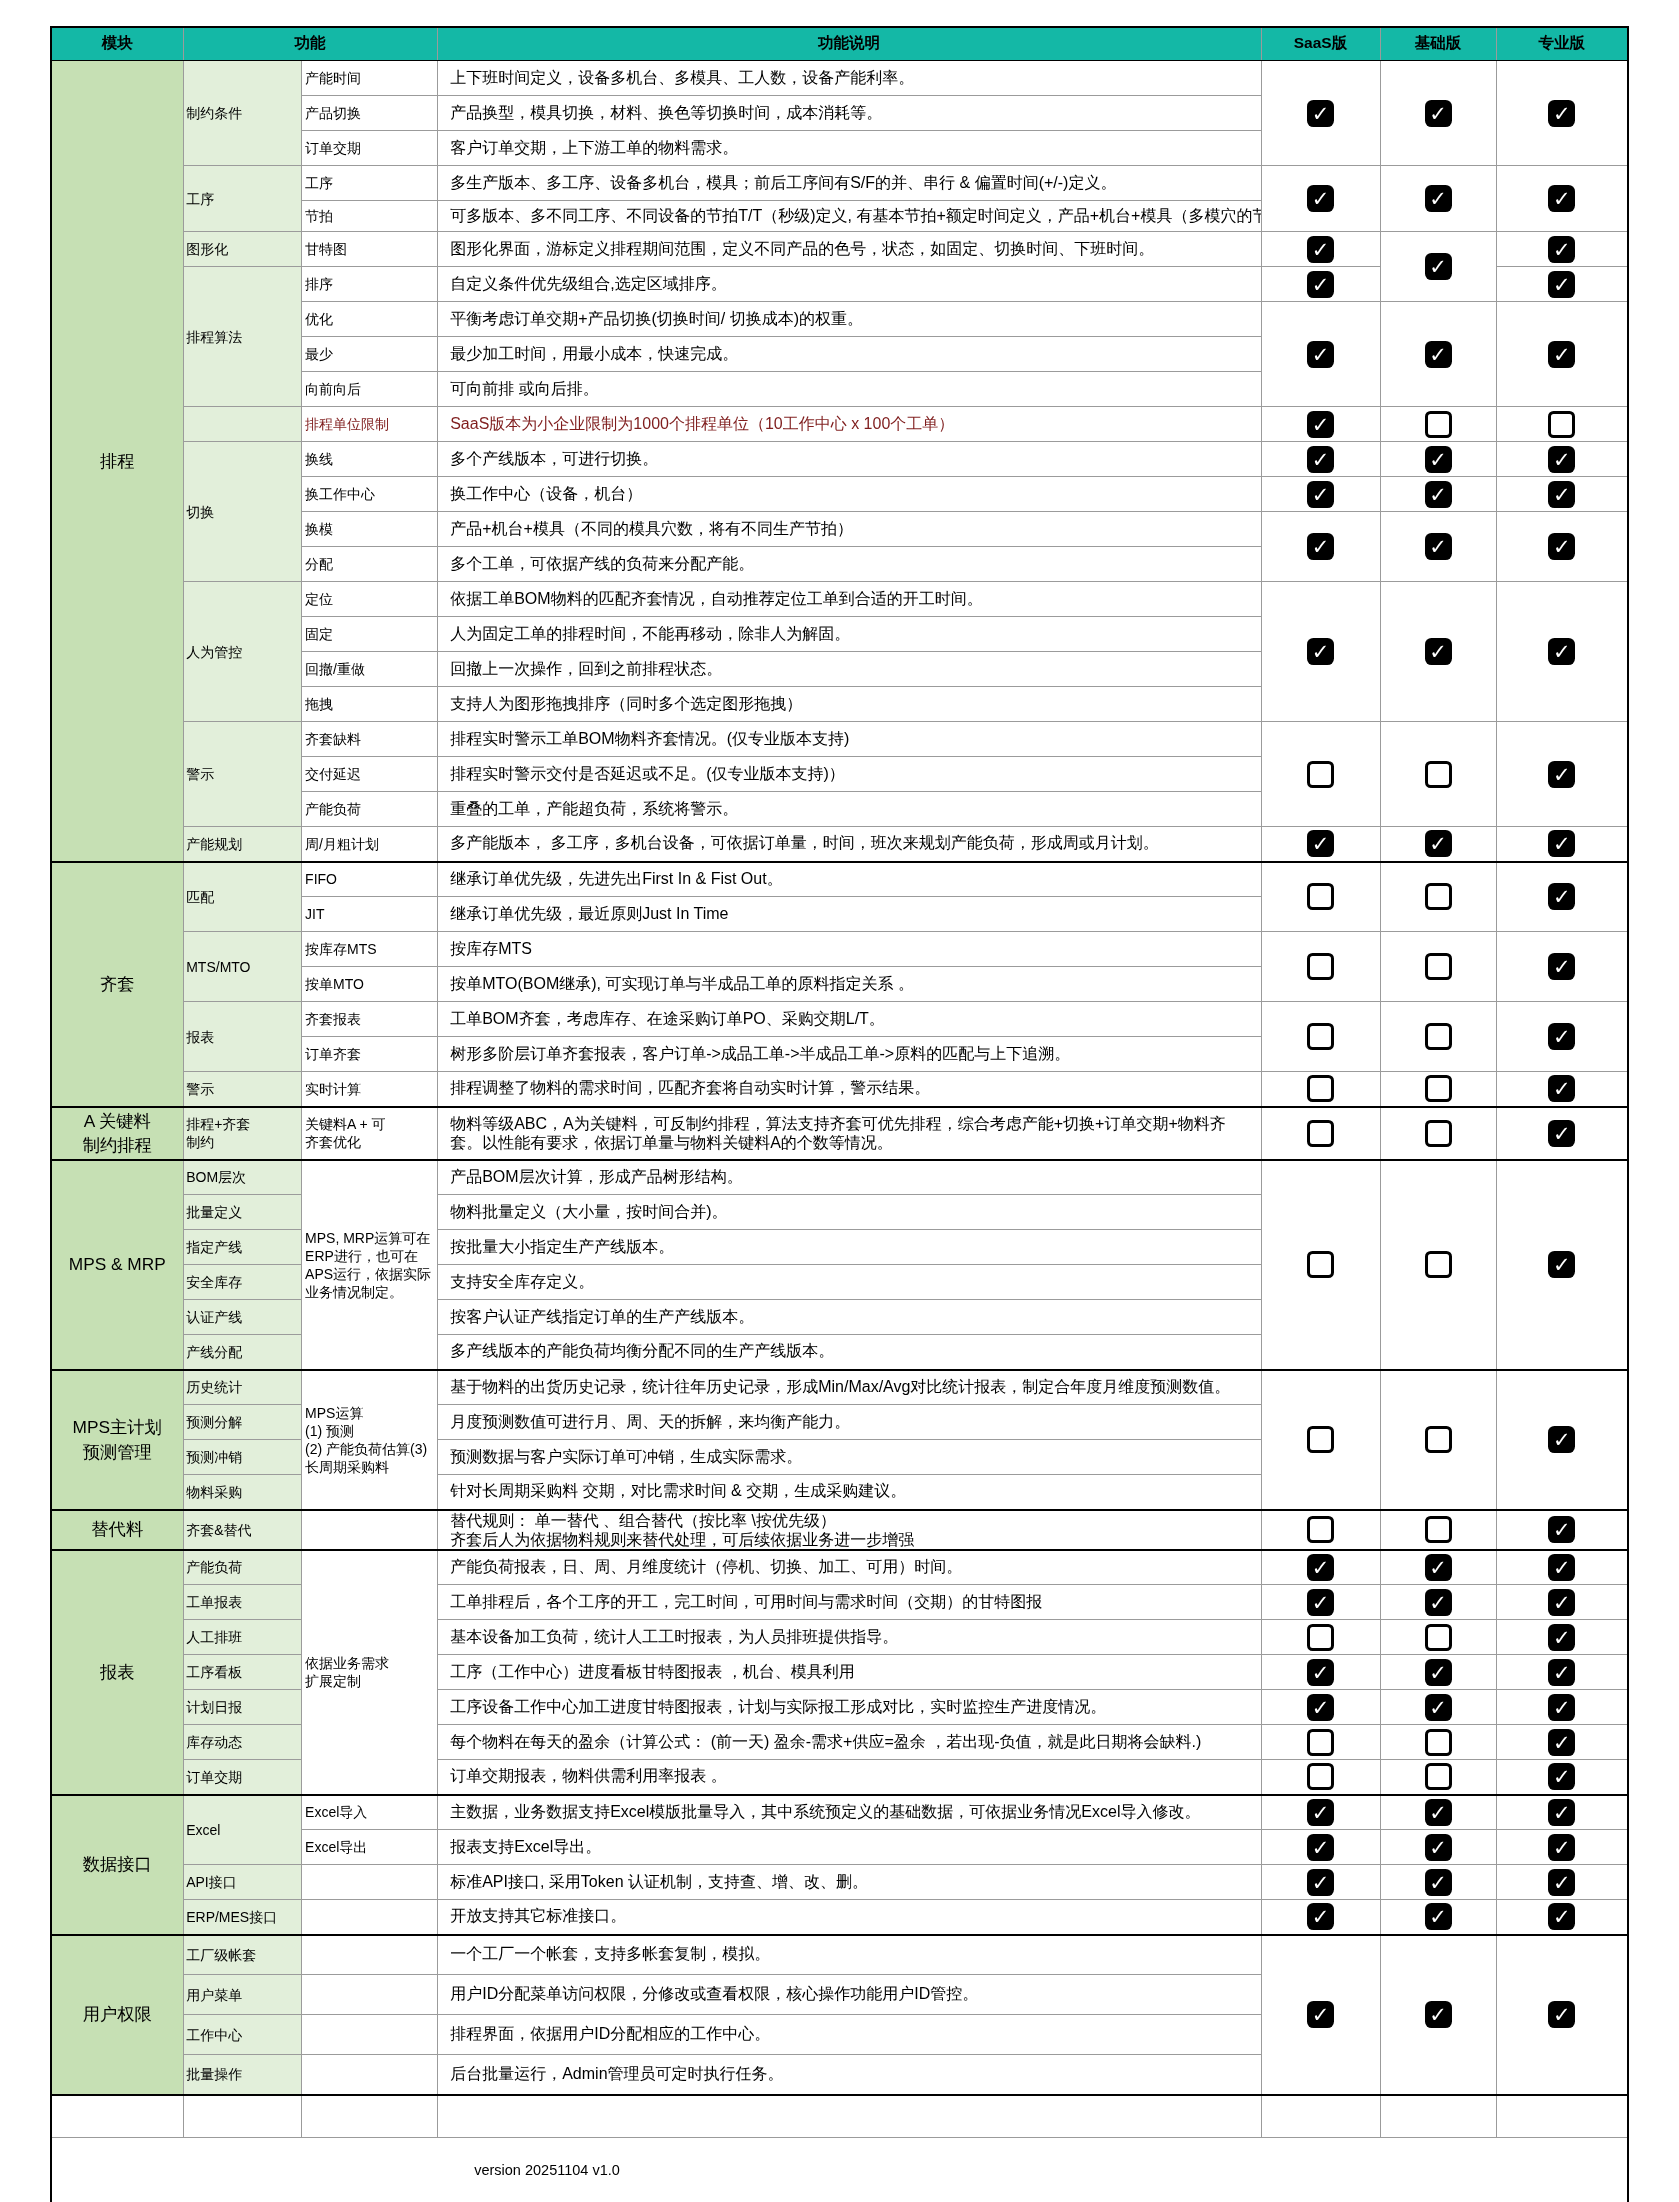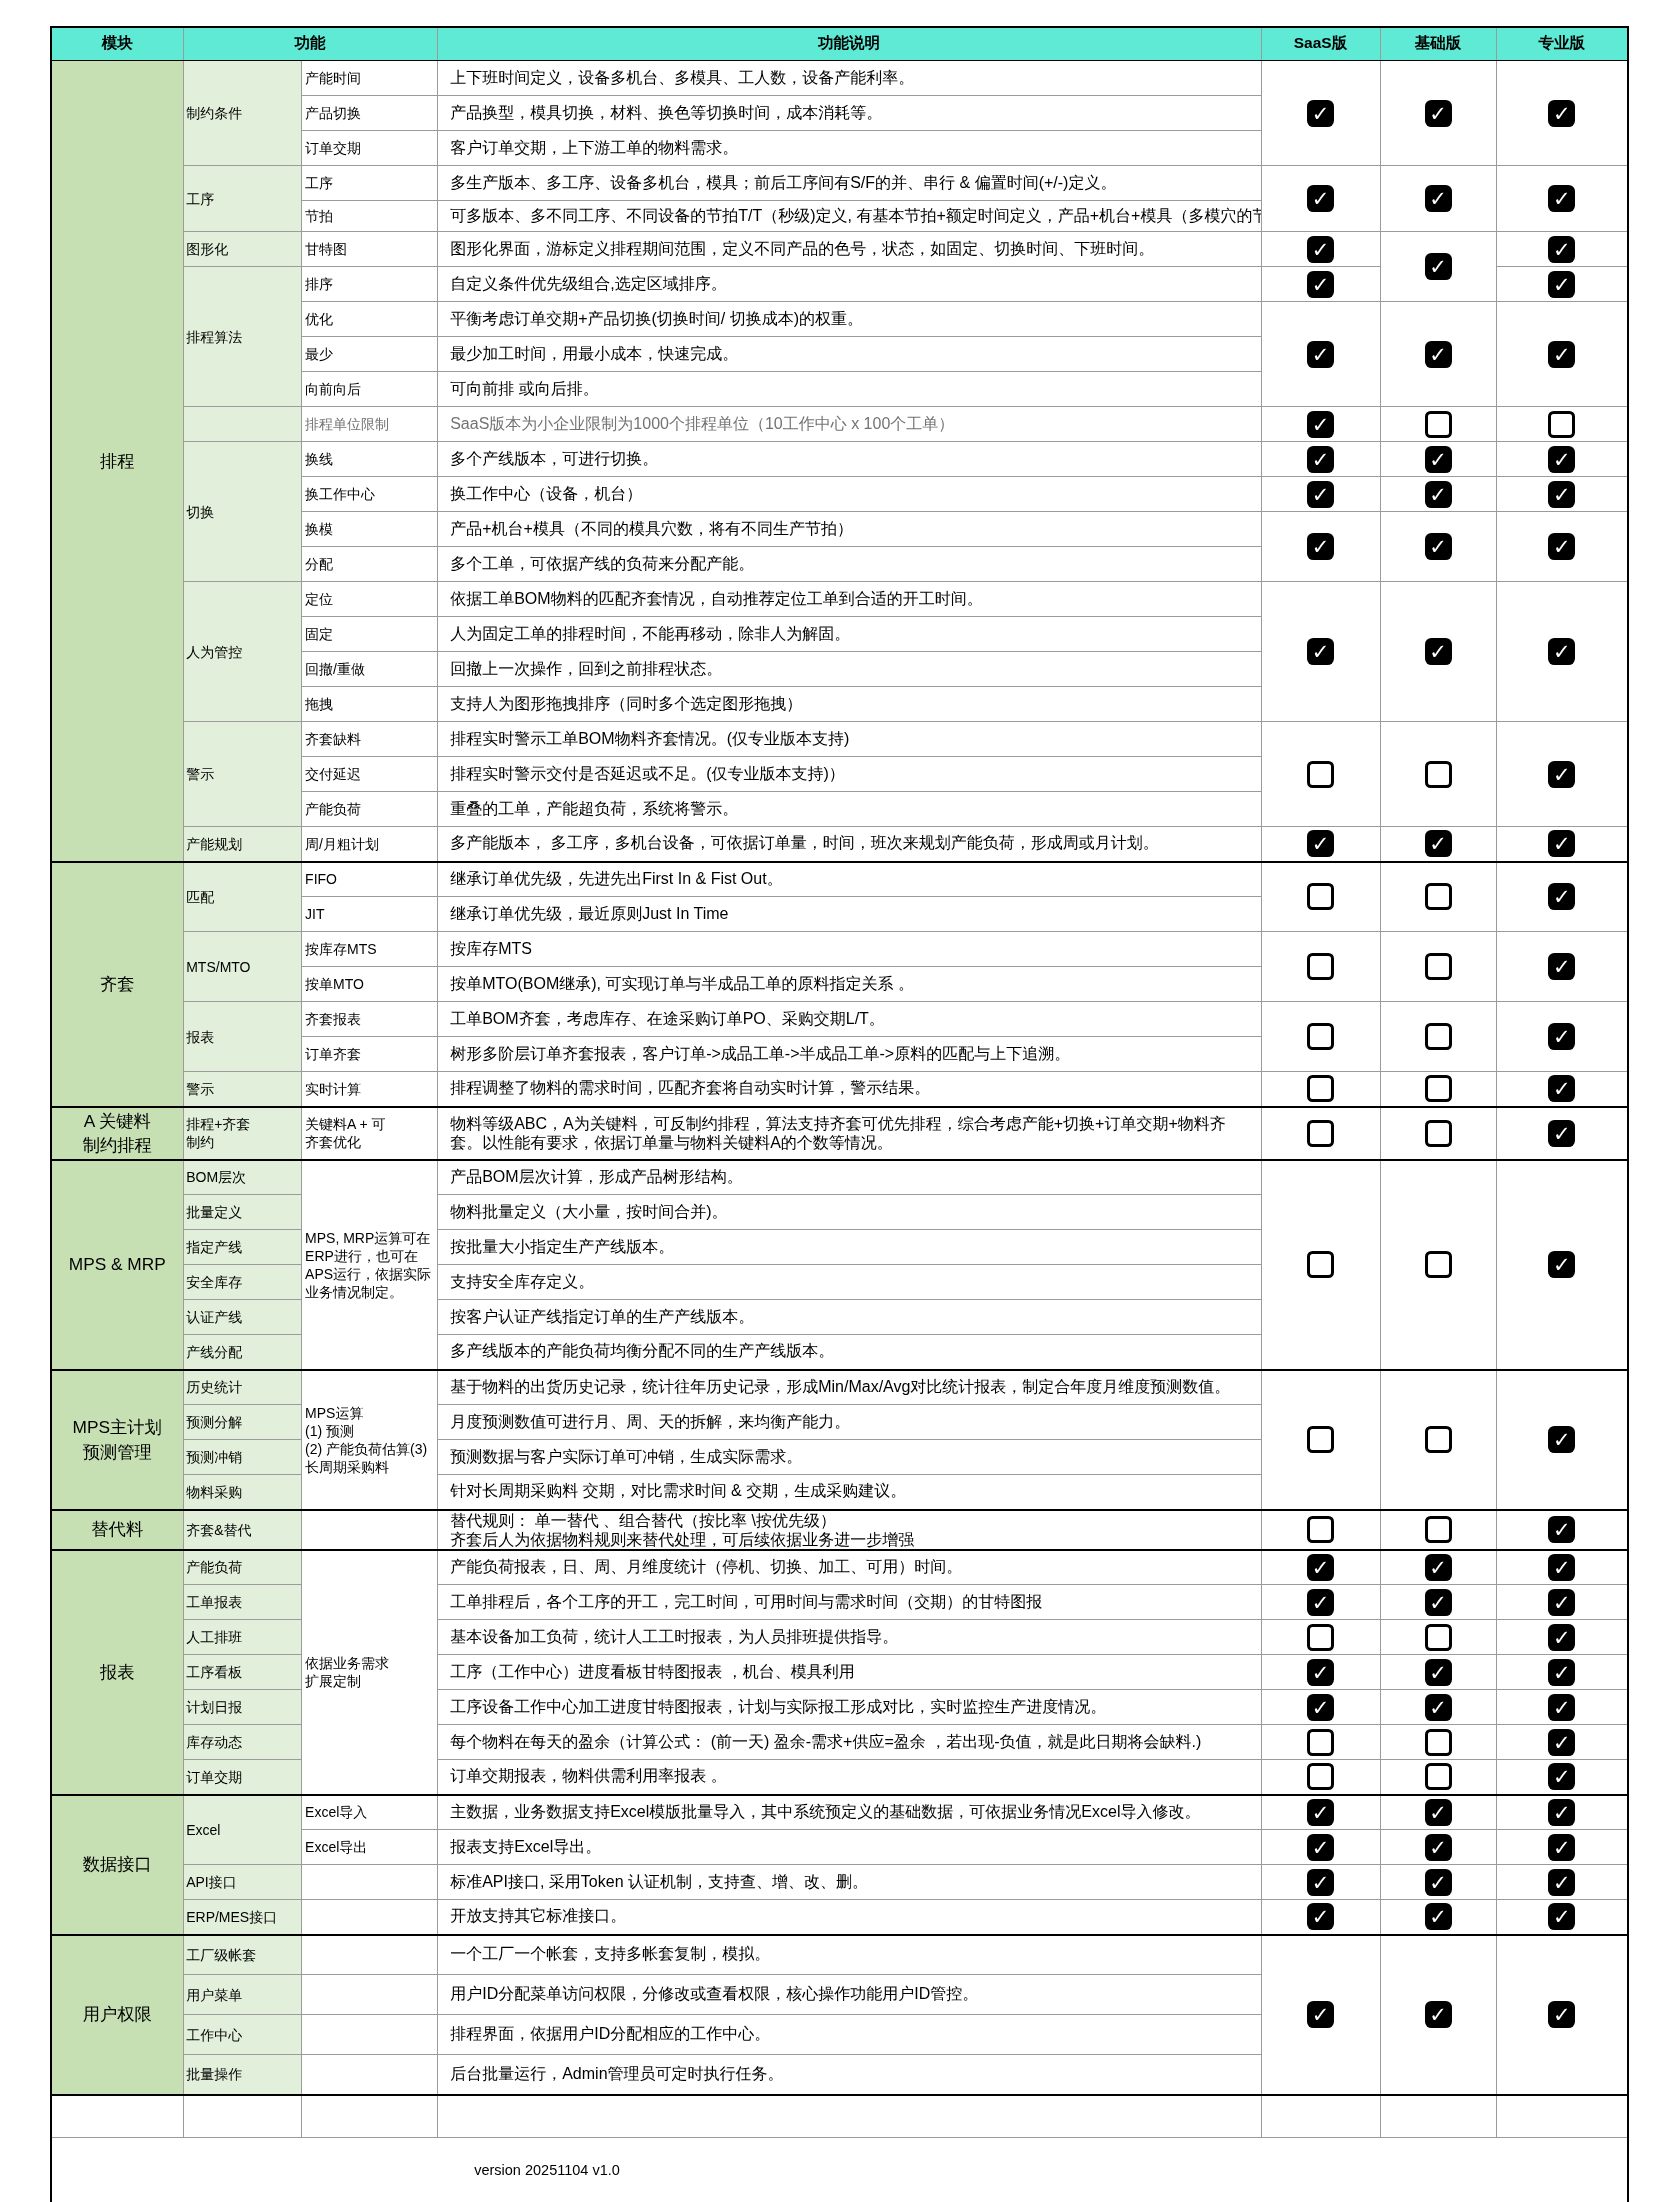--- a/index.html
+++ b/index.html
@@ -1,27 +1,27 @@
 <!DOCTYPE html>
 <html style="font-size:14.5px"><head>
 <meta charset="utf-8">
 <style>
   html,body{margin:0;padding:0;background:#fff;color:#000;
     font-family:"Liberation Sans","DejaVu Sans",sans-serif;}
   .page{width:1679px;box-sizing:border-box;padding:25.5px 0 9px 50px;}
   table{border-collapse:collapse;table-layout:fixed;width:1577px;border:2.7px solid #000;}
   th,td{border:0.9px solid #9b9b9b;overflow:hidden;vertical-align:middle;box-sizing:border-box;}
-  thead th{background:#5eead4;font-size:15.5px;font-weight:bold;height:34px;border-bottom:1.8px solid #000;}
+  thead th{background:#14b8a6;font-size:15.5px;font-weight:bold;height:34px;border-bottom:1.8px solid #000;}
   td.module{background:#c6e0b4;font-size:17.3px;text-align:center;white-space:pre-line;line-height:24.5px;}
   td.group{background:#e2efda;font-size:14px;text-align:left;white-space:pre-line;line-height:18px;padding:0 2.7px;}
   td.feat{background:#fff;font-size:14px;text-align:left;white-space:pre-line;line-height:18px;padding:0 3.6px;}
   td.desc{background:#fff;font-size:16px;text-align:left;padding:0 5.5px 0 12.7px;white-space:nowrap;}
   td.desc.wrap{white-space:pre-line;line-height:19px;}
   td.ver{text-align:center;background:#fff;}
-  td.red{color:#737373;}
+  td.red{color:#7f1d1d;}
   td.plain{background:#fff;}
   tr.sec>td{border-top:2.7px solid #000;}
   .cb{display:inline-block;vertical-align:middle;}
   .cb.on{width:27px;height:27px;background:#000;border-radius:6.4px;}
   .cb.on::after{content:"✓";color:#fff;font-size:21px;font-weight:bold;line-height:27px;display:block;text-align:center;}
   .cb.off{width:21px;height:21px;background:#fff;border:3.6px solid #000;border-radius:5.5px;}
   td.footer{font-size:14.5px;text-align:center;padding-right:586px;background:#fff;}
 </style>
 </head>
 <body>

